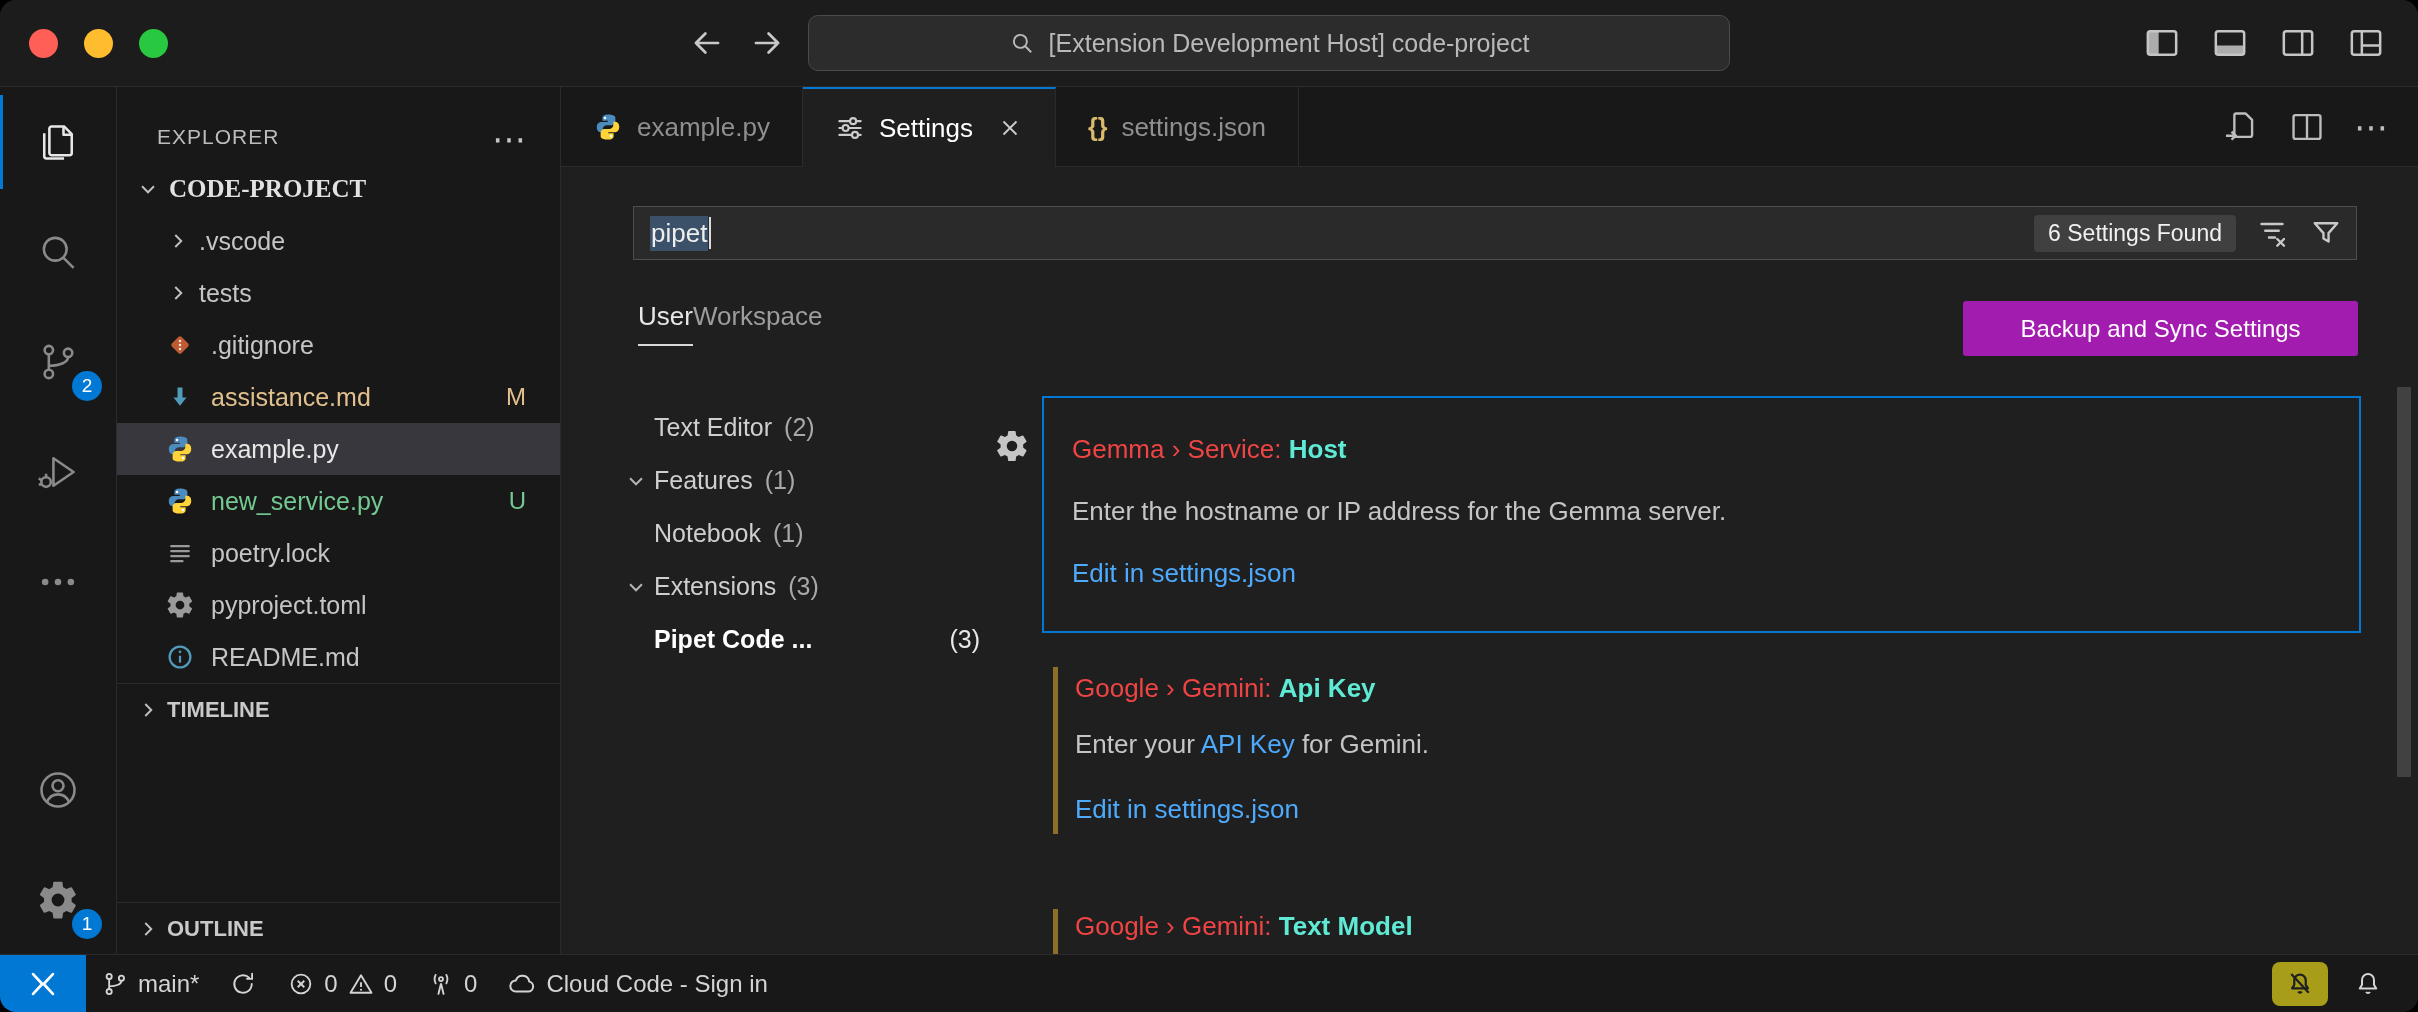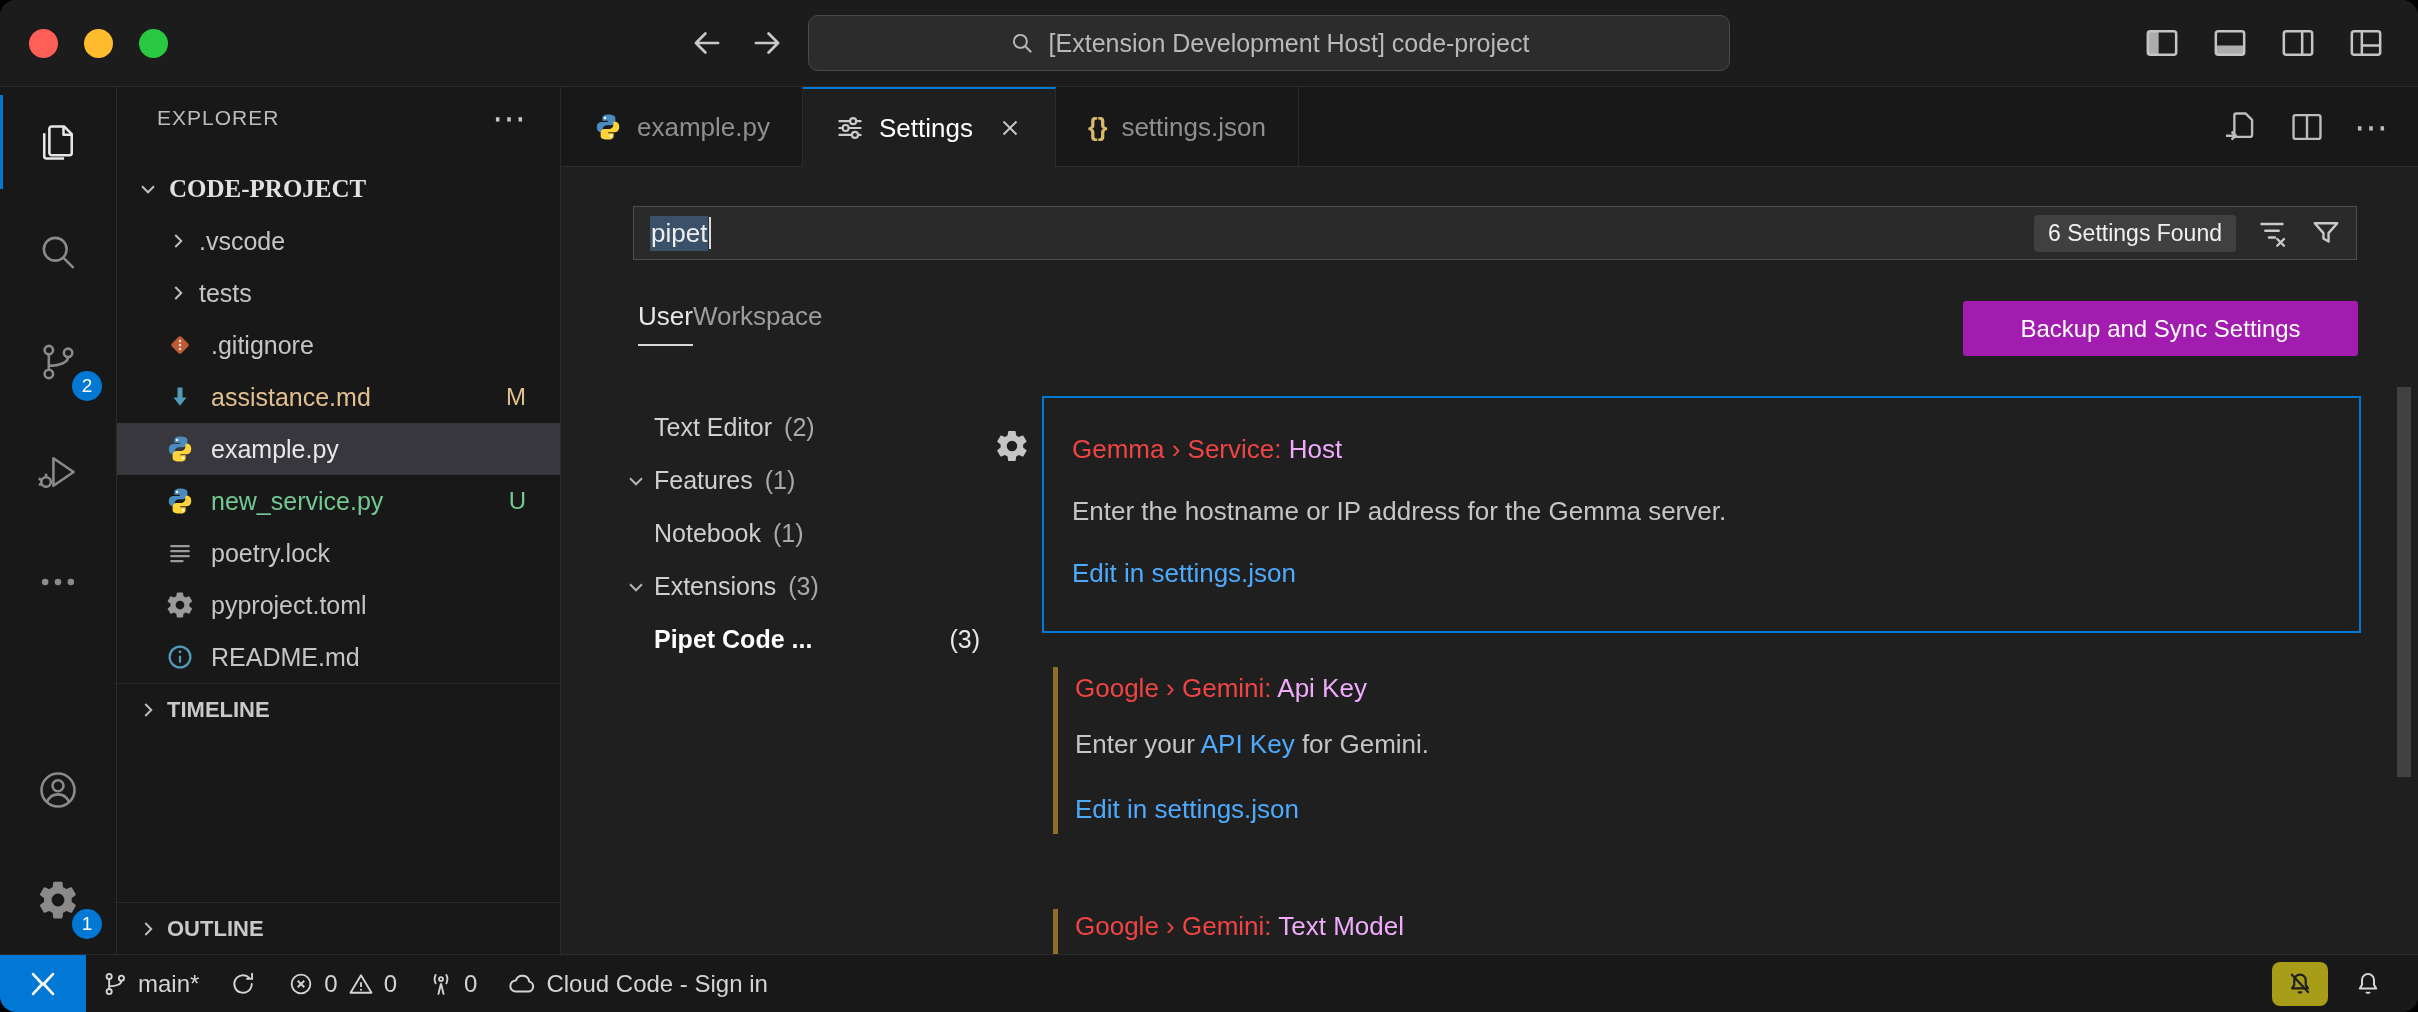--- a/index.html
+++ b/index.html
@@ -26,21 +26,21 @@
   .ab-item{position:relative;height:110px;display:flex;align-items:center;justify-content:center;color:#8a8a8a;}
   .ab-item.active{color:#e7e7e7;}
   .ab-item.active::before{content:"";position:absolute;left:0;top:8px;bottom:8px;width:3px;background:#0078d4;}
   .ab-badge{position:absolute;right:14px;bottom:16px;min-width:30px;height:30px;border-radius:15px;background:#0078d4;
             color:#fff;font-size:19px;display:flex;align-items:center;justify-content:center;}
   .ab-bottom{margin-top:auto;display:flex;flex-direction:column;}
 
   
   .sidebar{position:absolute;top:87px;left:117px;width:443px;bottom:57px;background:#181818;
            border-right:1px solid #2b2b2b;display:flex;flex-direction:column;}
-  .sb-header{height:62px;display:flex;align-items:center;justify-content:space-between;
+  .sb-header{height:62px;display:flex;align-items:flex-end;justify-content:space-between;
              padding:0 34px 0 40px;flex:none;}
   .sb-title{font-size:21px;letter-spacing:1px;color:#bcbcbc;}
   .sb-more{font-size:34px;color:#c5c5c5;line-height:20px;}
   .tree{margin-top:14px;}
   .trow{display:flex;align-items:center;height:52px;padding-right:34px;font-size:25px;color:#c5c5c5;}
   .trow.selected{background:#37373d;color:#e8e8e8;}
   .chev{width:30px;flex:none;color:#c0c0c0;}
   .root-chev{margin-left:16px;}
   .kid-chev{margin-left:46px;}
   .ficon{width:30px;margin-left:48px;margin-right:10px;flex:none;}
@@ -84,21 +84,21 @@
   .toc-slot{width:36px;flex:none;color:#b5b5b5;}
   .toc-count{margin-left:12px;color:#a8a8a8;}
   .toc-row.child{padding-left:0px;}
   .toc-row.selected .toc-label{font-weight:bold;color:#ffffff;}
   .toc-row.selected .toc-count{margin-left:auto;padding-right:18px;color:#e8e8e8;}
 
   .setting-gear{position:absolute;left:433px;top:261px;color:#c5c5c5;}
   .sitem1{position:absolute;left:481px;top:229px;width:1319px;height:237px;border:2px solid #0078d4;box-sizing:border-box;}
   .s-title{font-size:26px;white-space:nowrap;}
   .s-cat{color:#ef4444;}
-  .s-name{color:#f0abfc;font-weight:normal;}
+  .s-name{color:#5eead4;font-weight:bold;}
   .s-desc{font-size:26px;color:#c5c5c5;white-space:nowrap;}
   .s-link{font-size:26px;color:#4daafc;white-space:nowrap;}
   .abs{position:absolute;}
   .mod-bar{position:absolute;width:5px;background:#8d6f28;}
   .scroll-thumb{position:absolute;left:1836px;top:220px;width:14px;height:390px;background:rgba(121,121,121,0.38);}
 
   
   .statusbar{position:absolute;left:0;right:0;bottom:0;height:57px;background:#181818;border-top:1px solid #2b2b2b;
              display:flex;align-items:center;font-size:24px;color:#d4d4d4;}
   .remote{width:86px;height:100%;background:#0078d4;color:#ffffff;display:flex;align-items:center;justify-content:center;flex:none;}

